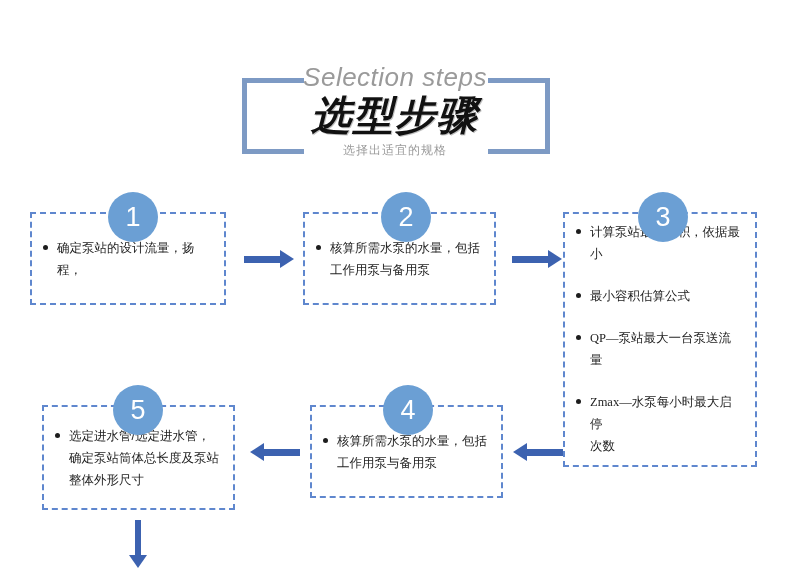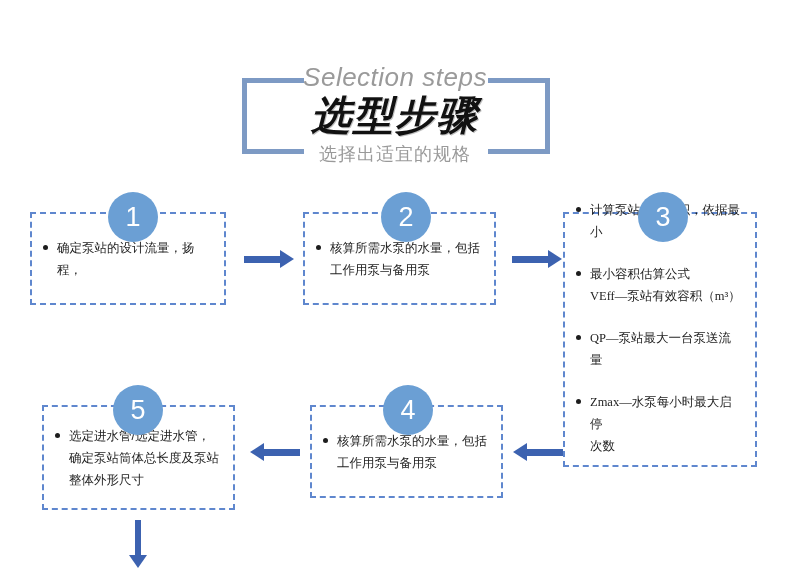--- a/index.html
+++ b/index.html
@@ -69,21 +69,21 @@
     letter-spacing: 2px;
     font-family: "DejaVu Sans", "Liberation Sans", sans-serif;
     text-shadow: 1px 1px 0 rgba(0,0,0,0.25);
   }
   #title-sub {
     position: absolute;
     left: 0;
     top: 142px;
     width: 790px;
     text-align: center;
-    font-size: 18px;
+    font-size: 12px;
     color: #9a9a9a;
     letter-spacing: 1px;
   }
 
   
   .step-box {
     position: absolute;
     border: 2px dashed #5f87ce;
     box-sizing: border-box;
     background: #ffffff;
@@ -235,21 +235,20 @@
 </div>
 
 <div class="step-circle" style="left:638px; top:192px;">3</div>
 <div class="step-box" style="left:563px; top:212px; width:194px; height:255px;">
   <div class="box-body top-aligned">
     <div class="bullet-item">
       <span>计算泵站最小容积，依据最小</span>
     </div>
     <div class="bullet-item">
       <span>最小容积估算公式</span>
-      <span class="bullet-line2">VEff—泵站有效容积（m³）</span>
     </div>
     <div class="bullet-item">
       <span>QP—泵站最大一台泵送流量</span>
     </div>
     <div class="bullet-item">
       <span>Zmax—水泵每小时最大启停</span>
       <span class="bullet-line2">次数</span>
     </div>
   </div>
 </div>

